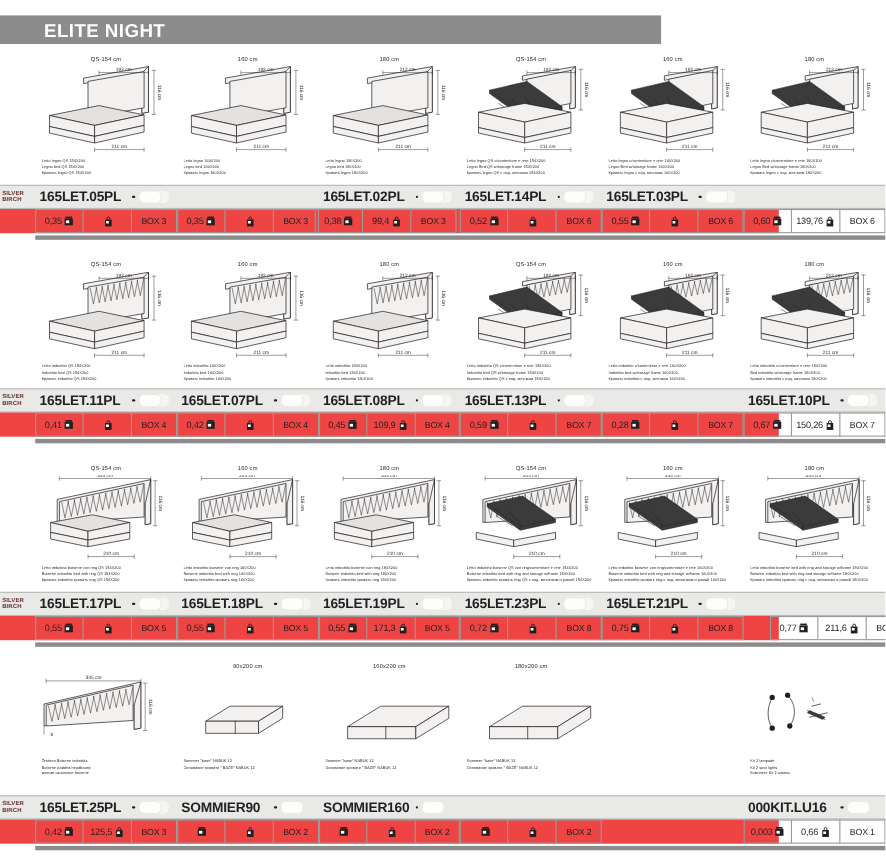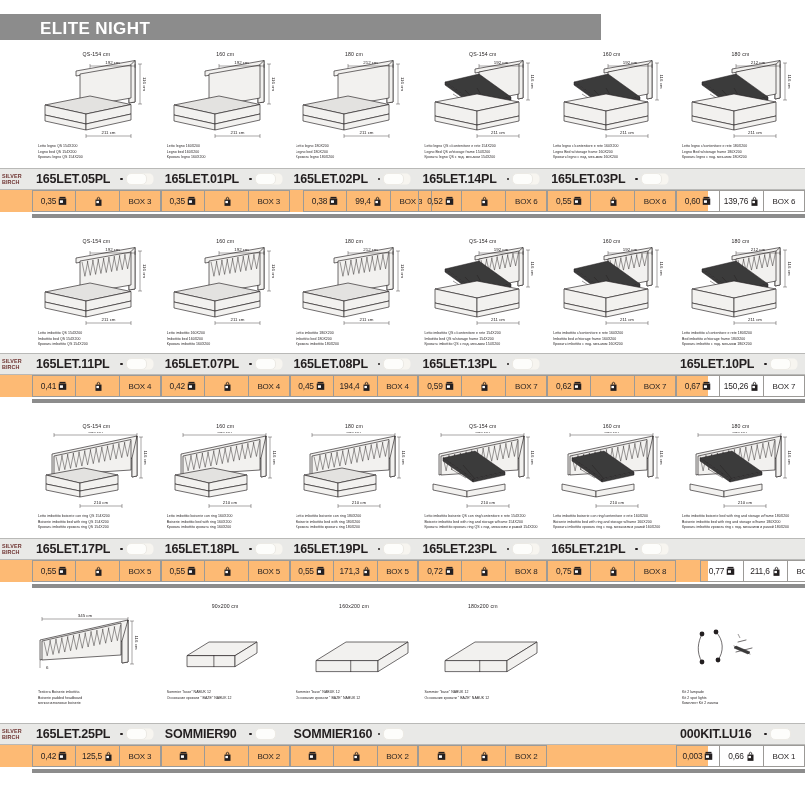--- a/index.html
+++ b/index.html
@@ -74,21 +74,21 @@
     background:#fdfdfb;border:1px solid #eceae5;
   }
   .swatch.two{
     background:#fdfdfb;
     box-shadow:7px 0 0 -0.5px #f7f5f0;
   }
 
   
   .spec-bar{
     position:absolute;left:0;width:708px;height:22px;
-    background:#fdba74;
+    background:#ef4444;
   }
   .spec-cell{
     position:absolute;top:0;height:22px;width:128.8px;
     display:flex;
   }
   .sc{
     border:1px solid #9c9a97;border-left:none;
     display:flex;align-items:center;justify-content:center;
     box-sizing:border-box;height:22px;
     font-size:8.4px;color:#231f20;
@@ -356,27 +356,20 @@
       </div>
       <div class="code-bar" style="top: 168px;">
         <div class="finish-label">SILVER BIRCH</div>
         <div class="code-cell" style="left: 32px;">
           <div class="code-txt">165LET.05PL</div>
           <div class="swatch-wrap">
             <span class="dot"></span>
             <span class="swatch two"></span>
           </div>
         </div>
-        <div class="code-cell" style="left: 160.8px;">
-          <div class="code-txt">165LET.01PL</div>
-          <div class="swatch-wrap">
-            <span class="dot"></span>
-            <span class="swatch two"></span>
-          </div>
-        </div>
         <div class="code-cell" style="left: 289.6px;">
           <div class="code-txt">165LET.02PL</div>
           <div class="swatch-wrap">
             <span class="dot"></span>
             <span class="swatch two"></span>
           </div>
         </div>
         <div class="code-cell" style="left: 418.4px;">
           <div class="code-txt">165LET.14PL</div>
           <div class="swatch-wrap">
@@ -428,21 +421,21 @@
             <svg width="9" height="11" viewBox="0 0 12 14">
    <rect x="2" y="4.4" width="8" height="8.4" fill="#231f20"></rect>
    <rect x="3.2" y="6.2" width="3.4" height="3" fill="#ffffff"></rect>
    <path d="M4.4 4.4 L4.4 2.2 Q6 0.6 7.6 2.2 L7.6 4.4" fill="none" stroke="#231f20" stroke-width="1.1"></path>
   </svg>
           </div>
           <div class="sc sc-box">
             <span>BOX 3</span>
           </div>
         </div>
-        <div class="spec-cell" style="left: 303px;">
+        <div class="spec-cell" style="left: 286px;">
           <div class="sc sc-vol first">
             <span class="sc-val">0,38</span>
             <svg width="9" height="10" viewBox="0 0 12 13">
    <rect x="1" y="3.2" width="10" height="8.4" fill="#231f20"></rect>
    <rect x="2.6" y="5.6" width="4" height="3.4" fill="#ffffff"></rect>
    <rect x="2" y="1" width="8" height="2" fill="#231f20"></rect>
   </svg>
           </div>
           <div class="sc sc-wt">
             <span class="sc-val">99,4</span>
@@ -933,21 +926,21 @@
         <div class="spec-cell" style="left: 289.6px;">
           <div class="sc sc-vol first">
             <span class="sc-val">0,45</span>
             <svg width="9" height="10" viewBox="0 0 12 13">
    <rect x="1" y="3.2" width="10" height="8.4" fill="#231f20"></rect>
    <rect x="2.6" y="5.6" width="4" height="3.4" fill="#ffffff"></rect>
    <rect x="2" y="1" width="8" height="2" fill="#231f20"></rect>
   </svg>
           </div>
           <div class="sc sc-wt">
-            <span class="sc-val">194,4</span>
+            <span class="sc-val">109,9</span>
             <svg width="9" height="11" viewBox="0 0 12 14">
    <rect x="2" y="4.4" width="8" height="8.4" fill="#231f20"></rect>
    <rect x="3.2" y="6.2" width="3.4" height="3" fill="#ffffff"></rect>
    <path d="M4.4 4.4 L4.4 2.2 Q6 0.6 7.6 2.2 L7.6 4.4" fill="none" stroke="#231f20" stroke-width="1.1"></path>
   </svg>
           </div>
           <div class="sc sc-box">
             <span>BOX 4</span>
           </div>
         </div>
@@ -967,21 +960,21 @@
    <rect x="3.2" y="6.2" width="3.4" height="3" fill="#ffffff"></rect>
    <path d="M4.4 4.4 L4.4 2.2 Q6 0.6 7.6 2.2 L7.6 4.4" fill="none" stroke="#231f20" stroke-width="1.1"></path>
   </svg>
           </div>
           <div class="sc sc-box">
             <span>BOX 7</span>
           </div>
         </div>
         <div class="spec-cell" style="left: 547.2px;">
           <div class="sc sc-vol first">
-            <span class="sc-val">0,62</span>
+            <span class="sc-val">0,28</span>
             <svg width="9" height="10" viewBox="0 0 12 13">
    <rect x="1" y="3.2" width="10" height="8.4" fill="#231f20"></rect>
    <rect x="2.6" y="5.6" width="4" height="3.4" fill="#ffffff"></rect>
    <rect x="2" y="1" width="8" height="2" fill="#231f20"></rect>
   </svg>
           </div>
           <div class="sc sc-wt">
             <span class="sc-val"></span>
             <svg width="9" height="11" viewBox="0 0 12 14">
    <rect x="2" y="4.4" width="8" height="8.4" fill="#231f20"></rect>

